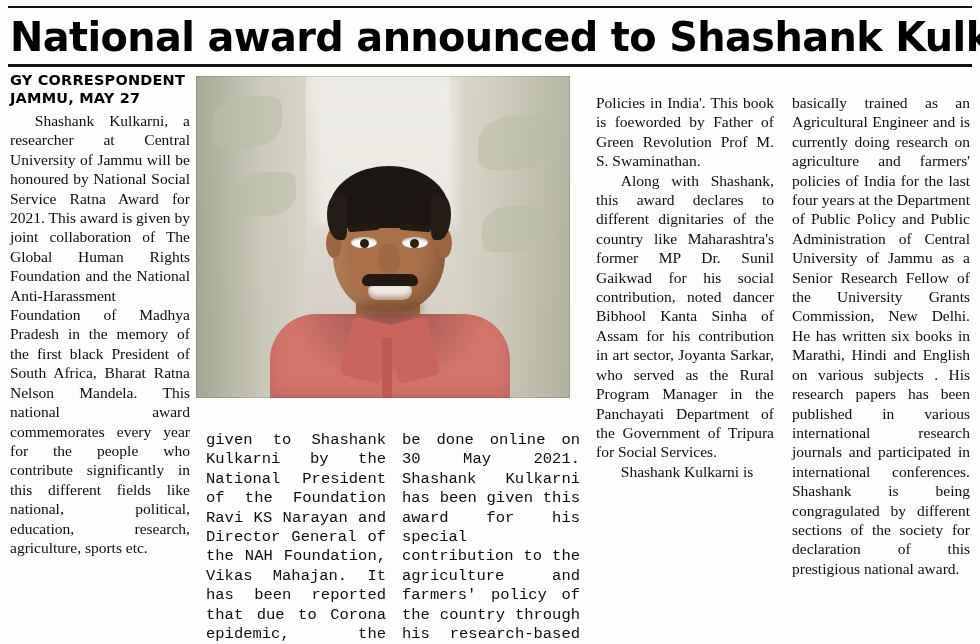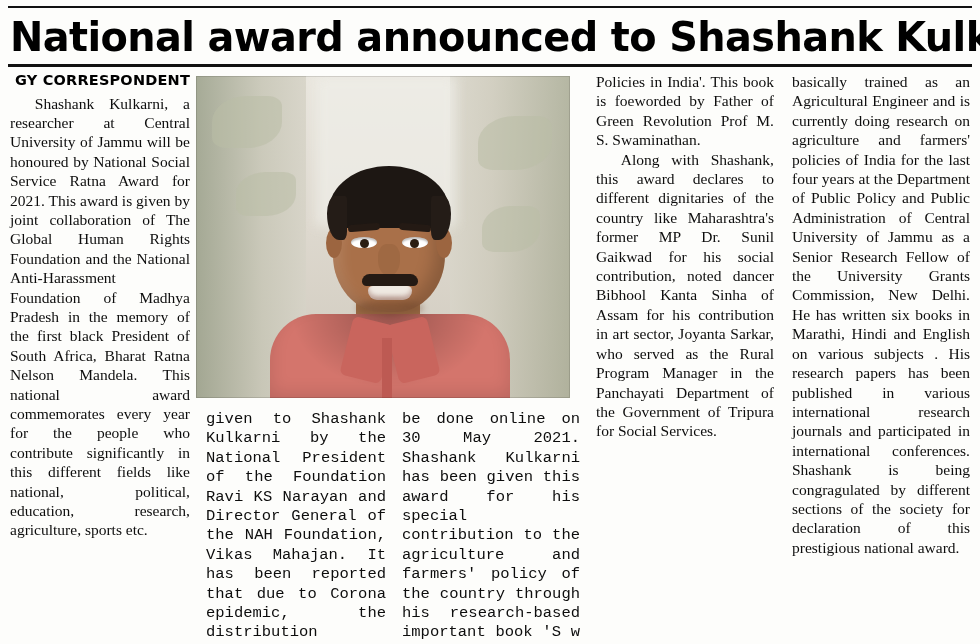--- a/index.html
+++ b/index.html
@@ -71,36 +71,37 @@
     text-align: justify;
     text-justify: inter-word;
     hyphens: none;
   }
   .col p {
     margin: 0;
     text-indent: 1.6em;
   }
   .col p.noindent {
     text-indent: 0;
+    margin-top: 21px;
   }
 
   
   .col-1 { left: 0px;   width: 180px; }
   .col-2 { left: 196px; width: 180px; }
   .col-3 { left: 392px; width: 178px; }
   .col-4 { left: 586px; width: 178px; }
   .col-5 { left: 782px; width: 178px; }
 
   .byline {
     font-family: "DejaVu Sans", sans-serif;
     font-weight: bold;
     font-size: 14.5px;
     line-height: 17.5px;
     letter-spacing: 0.2px;
-    text-align: right;
+    text-align: left;
     margin-bottom: 4px;
     color: #000;
   }
   .byline div { white-space: nowrap; }
 
   .photo-wrap {
     position: absolute;
     left: 196px;
     top: 76px;
     width: 374px;
@@ -308,39 +309,41 @@
       <div class="chin-shadow"></div>
       <div class="photo-border"></div>
     </div>
   </div>
 
   <div class="columns">
 
     <div class="col col-1">
       <div class="byline">
         <div>GY CORRESPONDENT</div>
+        <div>JAMMU, MAY 27</div>
       </div>
       <p>Shashank Kulkarni, a researcher at Central University of Jammu will be honoured by National Social Service Ratna Award for 2021. This award is given by joint collaboration of The Global Human Rights Foundation and the National Anti-Harassment Foundation of Madhya Pradesh in the memory of the first black President of South Africa, Bharat Ratna Nelson Mandela. This national award commemorates every year for the people who contribute significantly in this different fields like national, political, education, research, agriculture, sports etc.</p>
     </div>
 
     <div class="col col-2">
       <div class="flowtext">
         <p class="noindent">given to Shashank Kulkarni by the National President of the Foundation Ravi KS Narayan and Director General of the NAH Foundation, Vikas Mahajan. It has been reported that due to Corona epidemic, the distribution program of this national award will</p>
       </div>
     </div>
 
     <div class="col col-3">
       <div class="flowtext">
         <p class="noindent">be done online on 30 May 2021. Shashank Kulkarni has been given this award for his special contribution to the agriculture and farmers' policy of the country through his research-based important book 'S w a m i n a t h a n Commission: A Foundation of Farmer</p>
       </div>
     </div>
 
     <div class="col col-4">
       <p class="noindent">Policies in India'. This book is foeworded by Father of Green Revolution Prof M. S. Swaminathan.</p>
       <p>Along with Shashank, this award declares to different dignitaries of the country like Maharashtra's former MP Dr. Sunil Gaikwad for his social contribution, noted dancer Bibhool Kanta Sinha of Assam for his contribution in art sector, Joyanta Sarkar, who served as the Rural Program Manager in the Panchayati Department of the Government of Tripura for Social Services.</p>
+      <p>Shashank Kulkarni is</p>
     </div>
 
     <div class="col col-5">
       <p class="noindent">basically trained as an Agricultural Engineer and is currently doing research on agriculture and farmers' policies of India for the last four years at the Department of Public Policy and Public Administration of Central University of Jammu as a Senior Research Fellow of the University Grants Commission, New Delhi. He has written six books in Marathi, Hindi and English on various subjects . His research papers has been published in various international research journals and participated in international conferences. Shashank is being congragulated by different sections of the society for declaration of this prestigious national award.</p>
     </div>
 
   </div>
 </div>
 
 </body></html>

